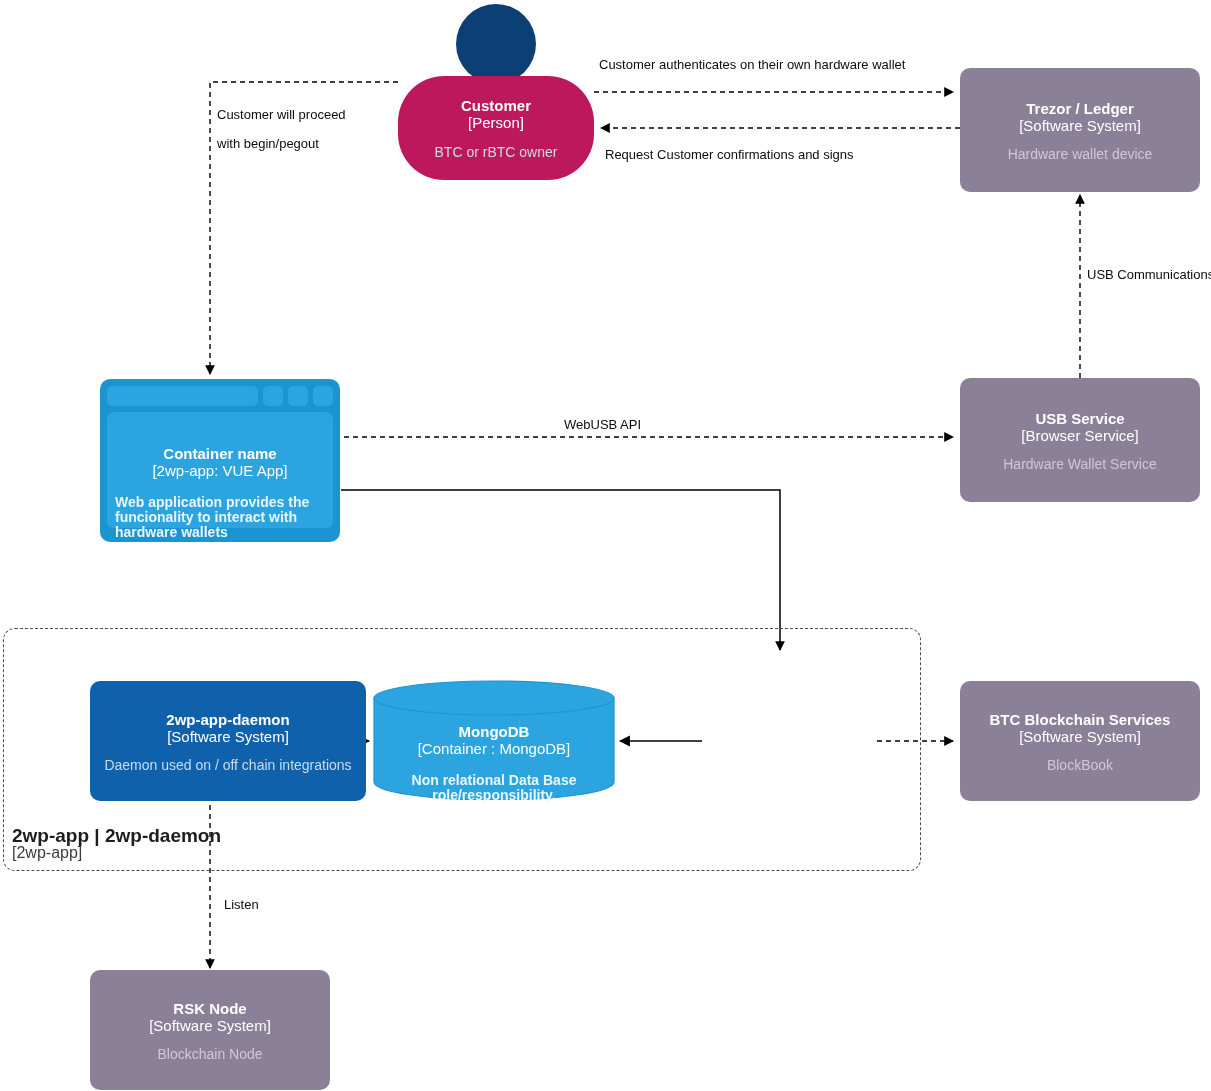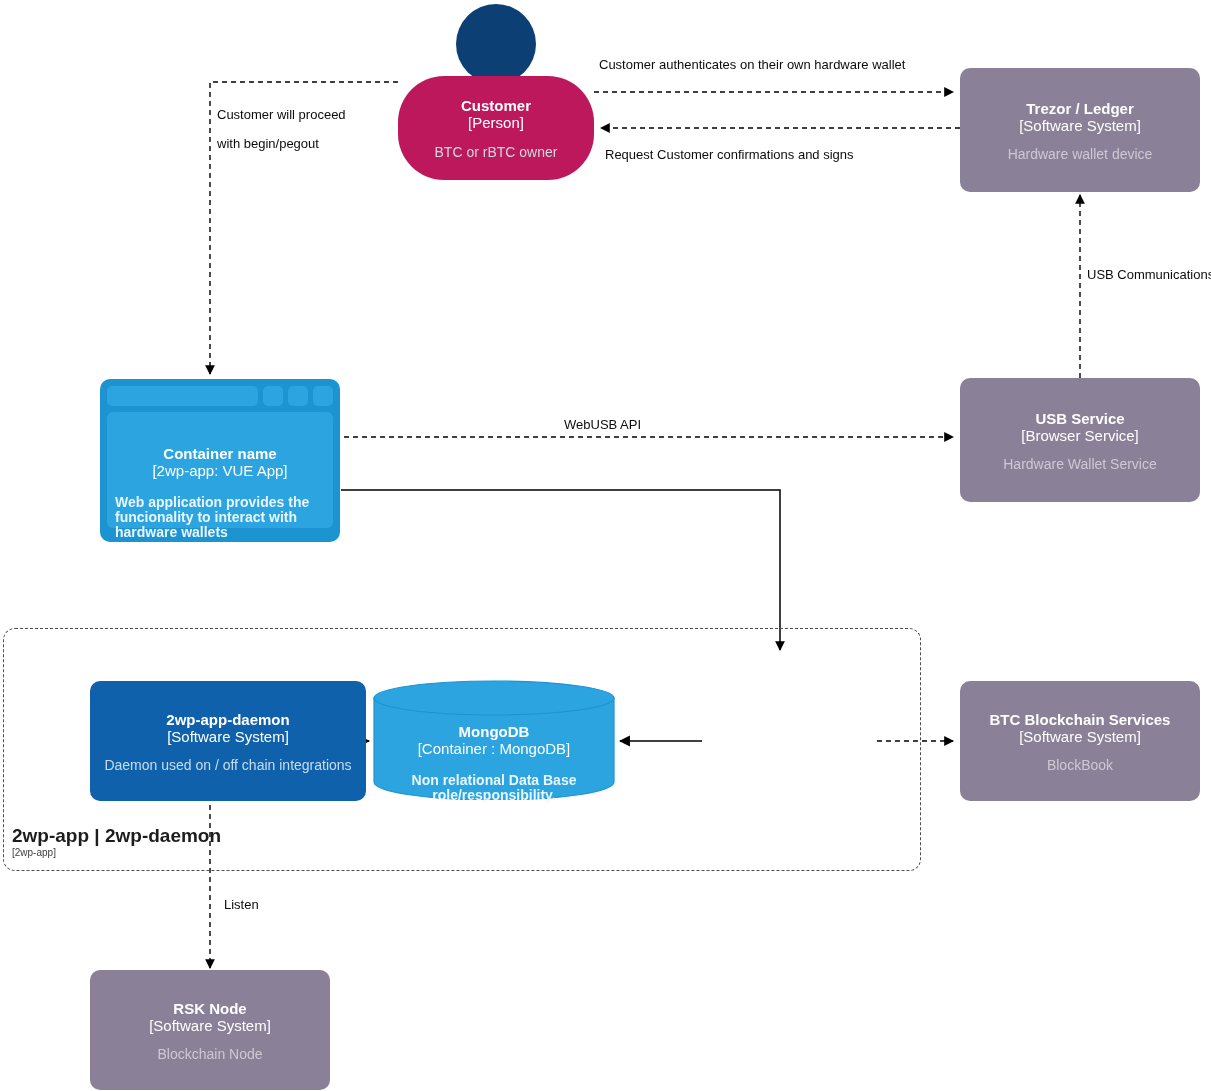--- a/index.html
+++ b/index.html
@@ -139,21 +139,21 @@
     background:transparent;
   }
   .boundary-label{
     position:absolute;
     text-align:left;
   }
   .boundary-label .b-name{
     font-size:19px;font-weight:bold;color:#1d1d1d;line-height:20px;
   }
   .boundary-label .b-type{
-    font-size:10px;color:#3d3d3d;line-height:14px;
+    font-size:16px;color:#3d3d3d;line-height:14px;
   }
   
   .edge-label{
     position:absolute;
     font-size:13px;
     color:#0c0c0c;
     line-height:17px;
     white-space:nowrap;
     text-align:right;
   }

